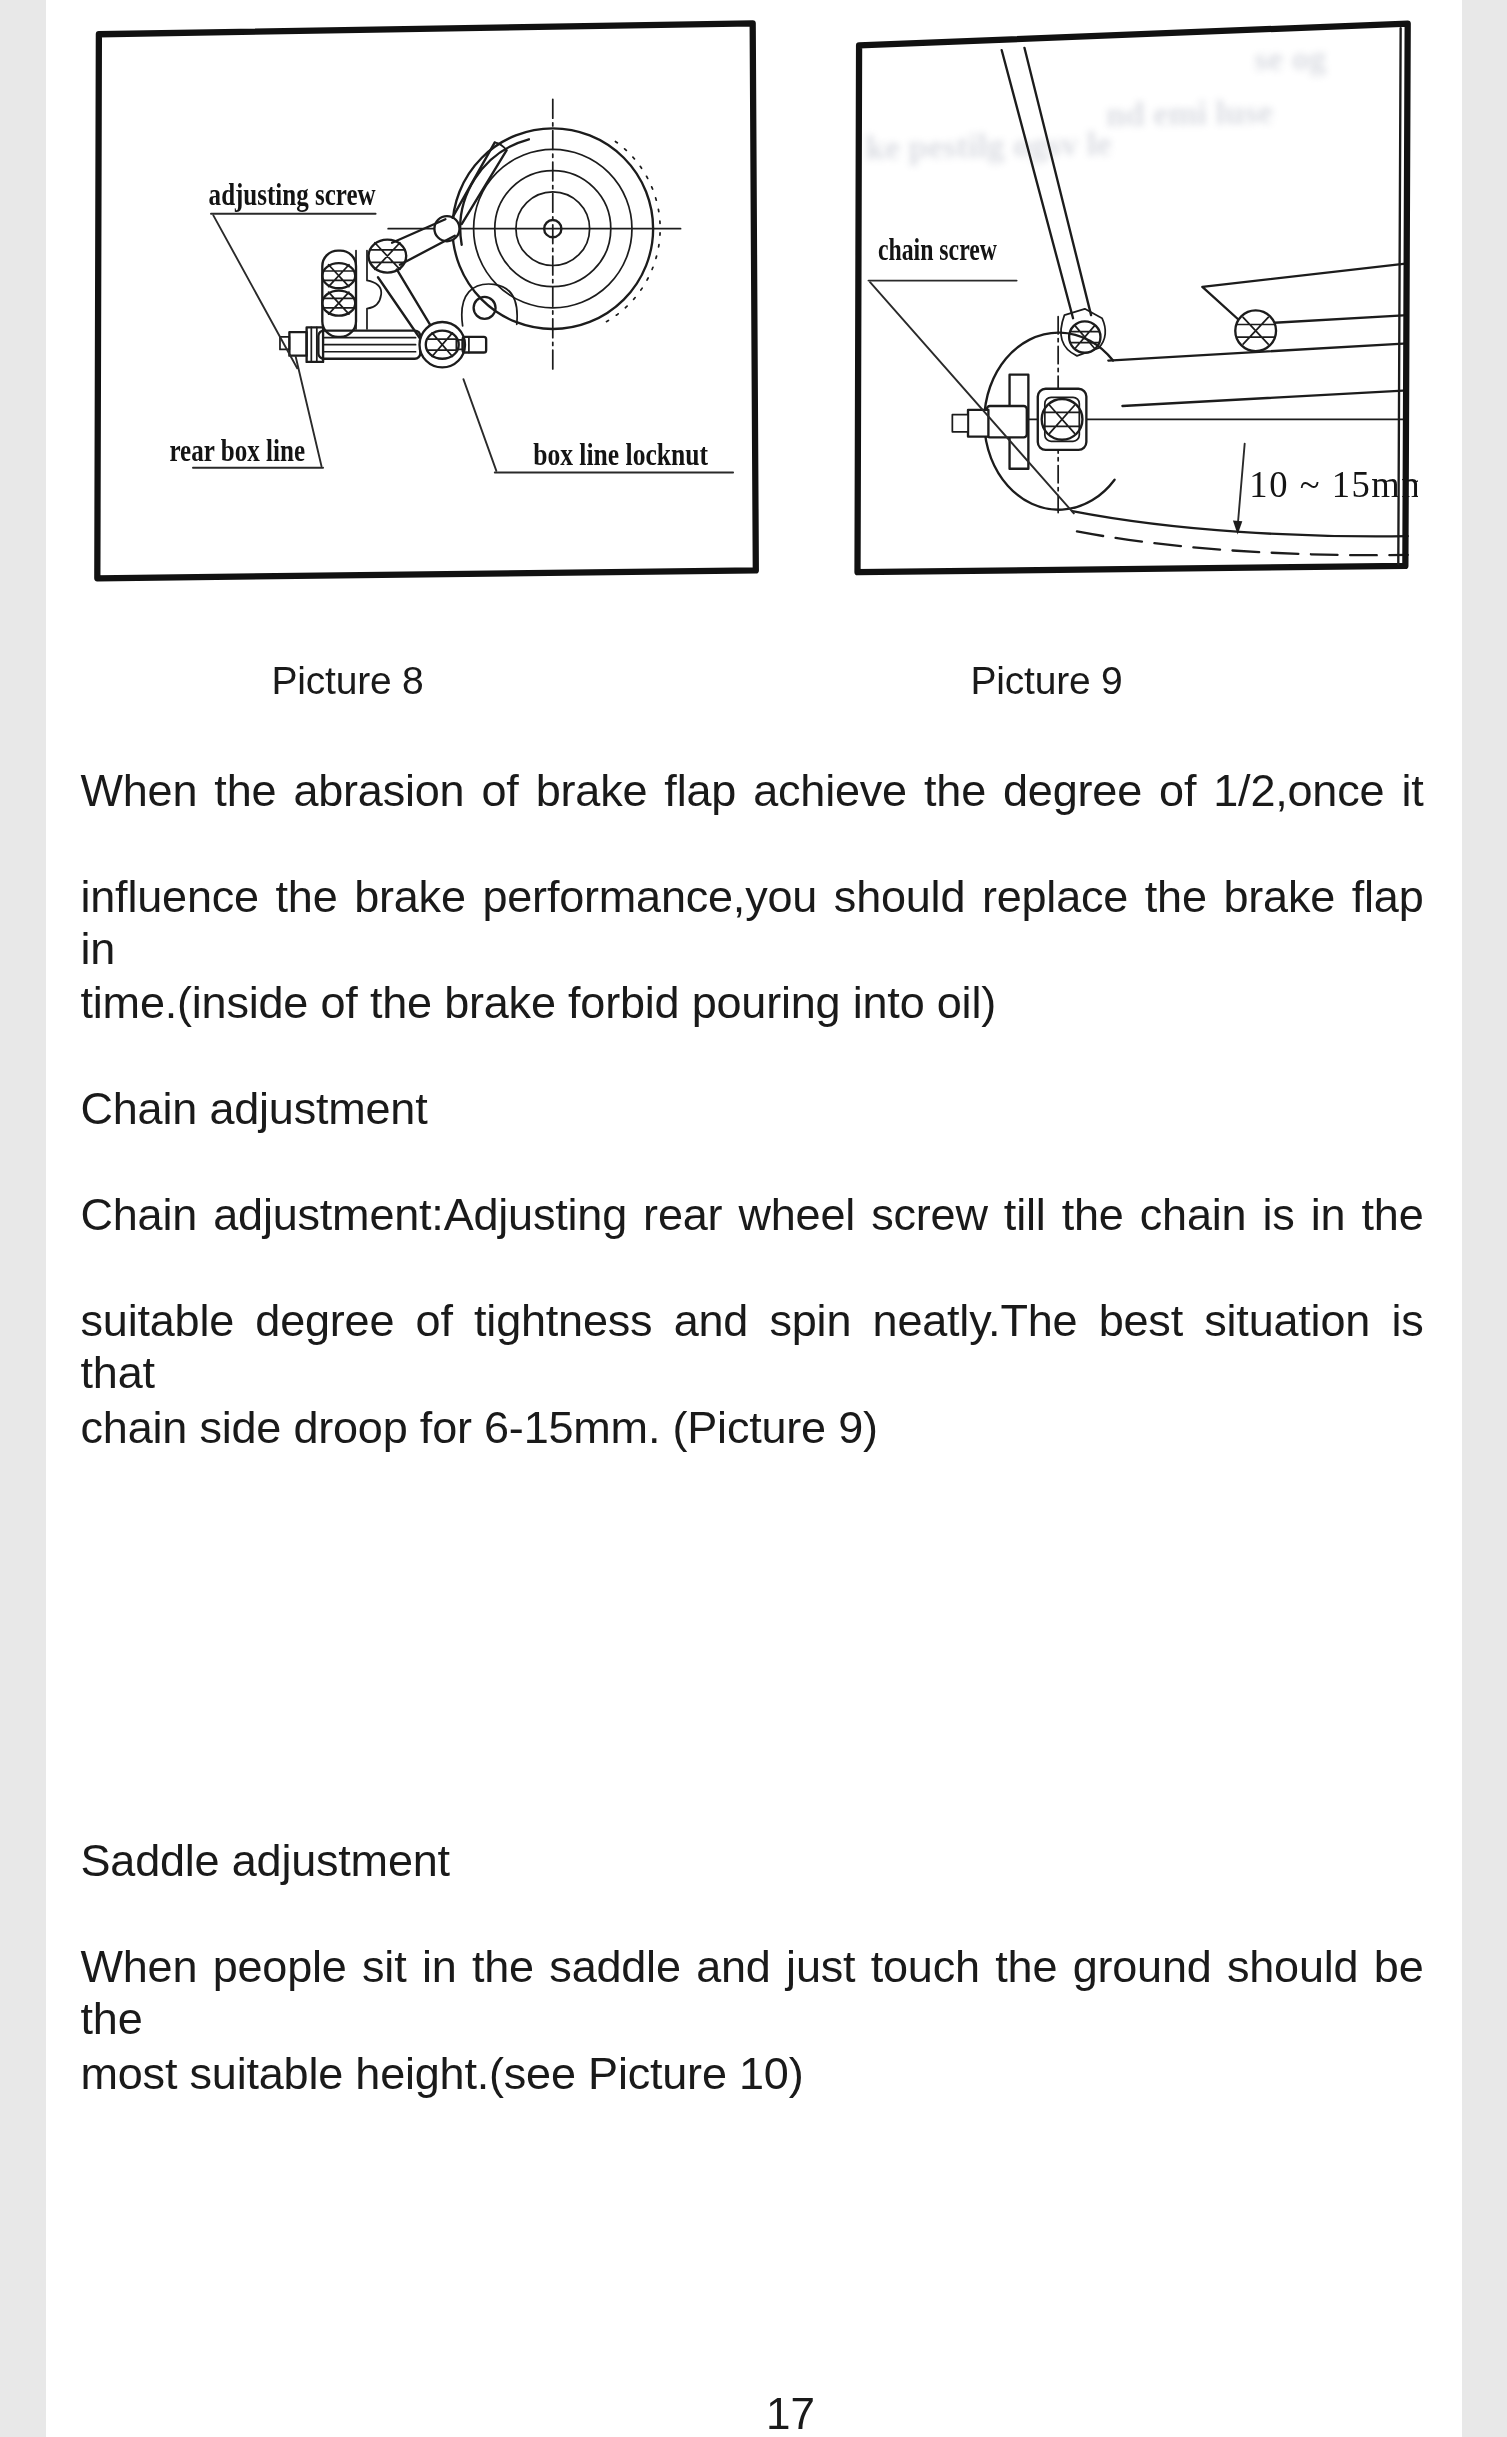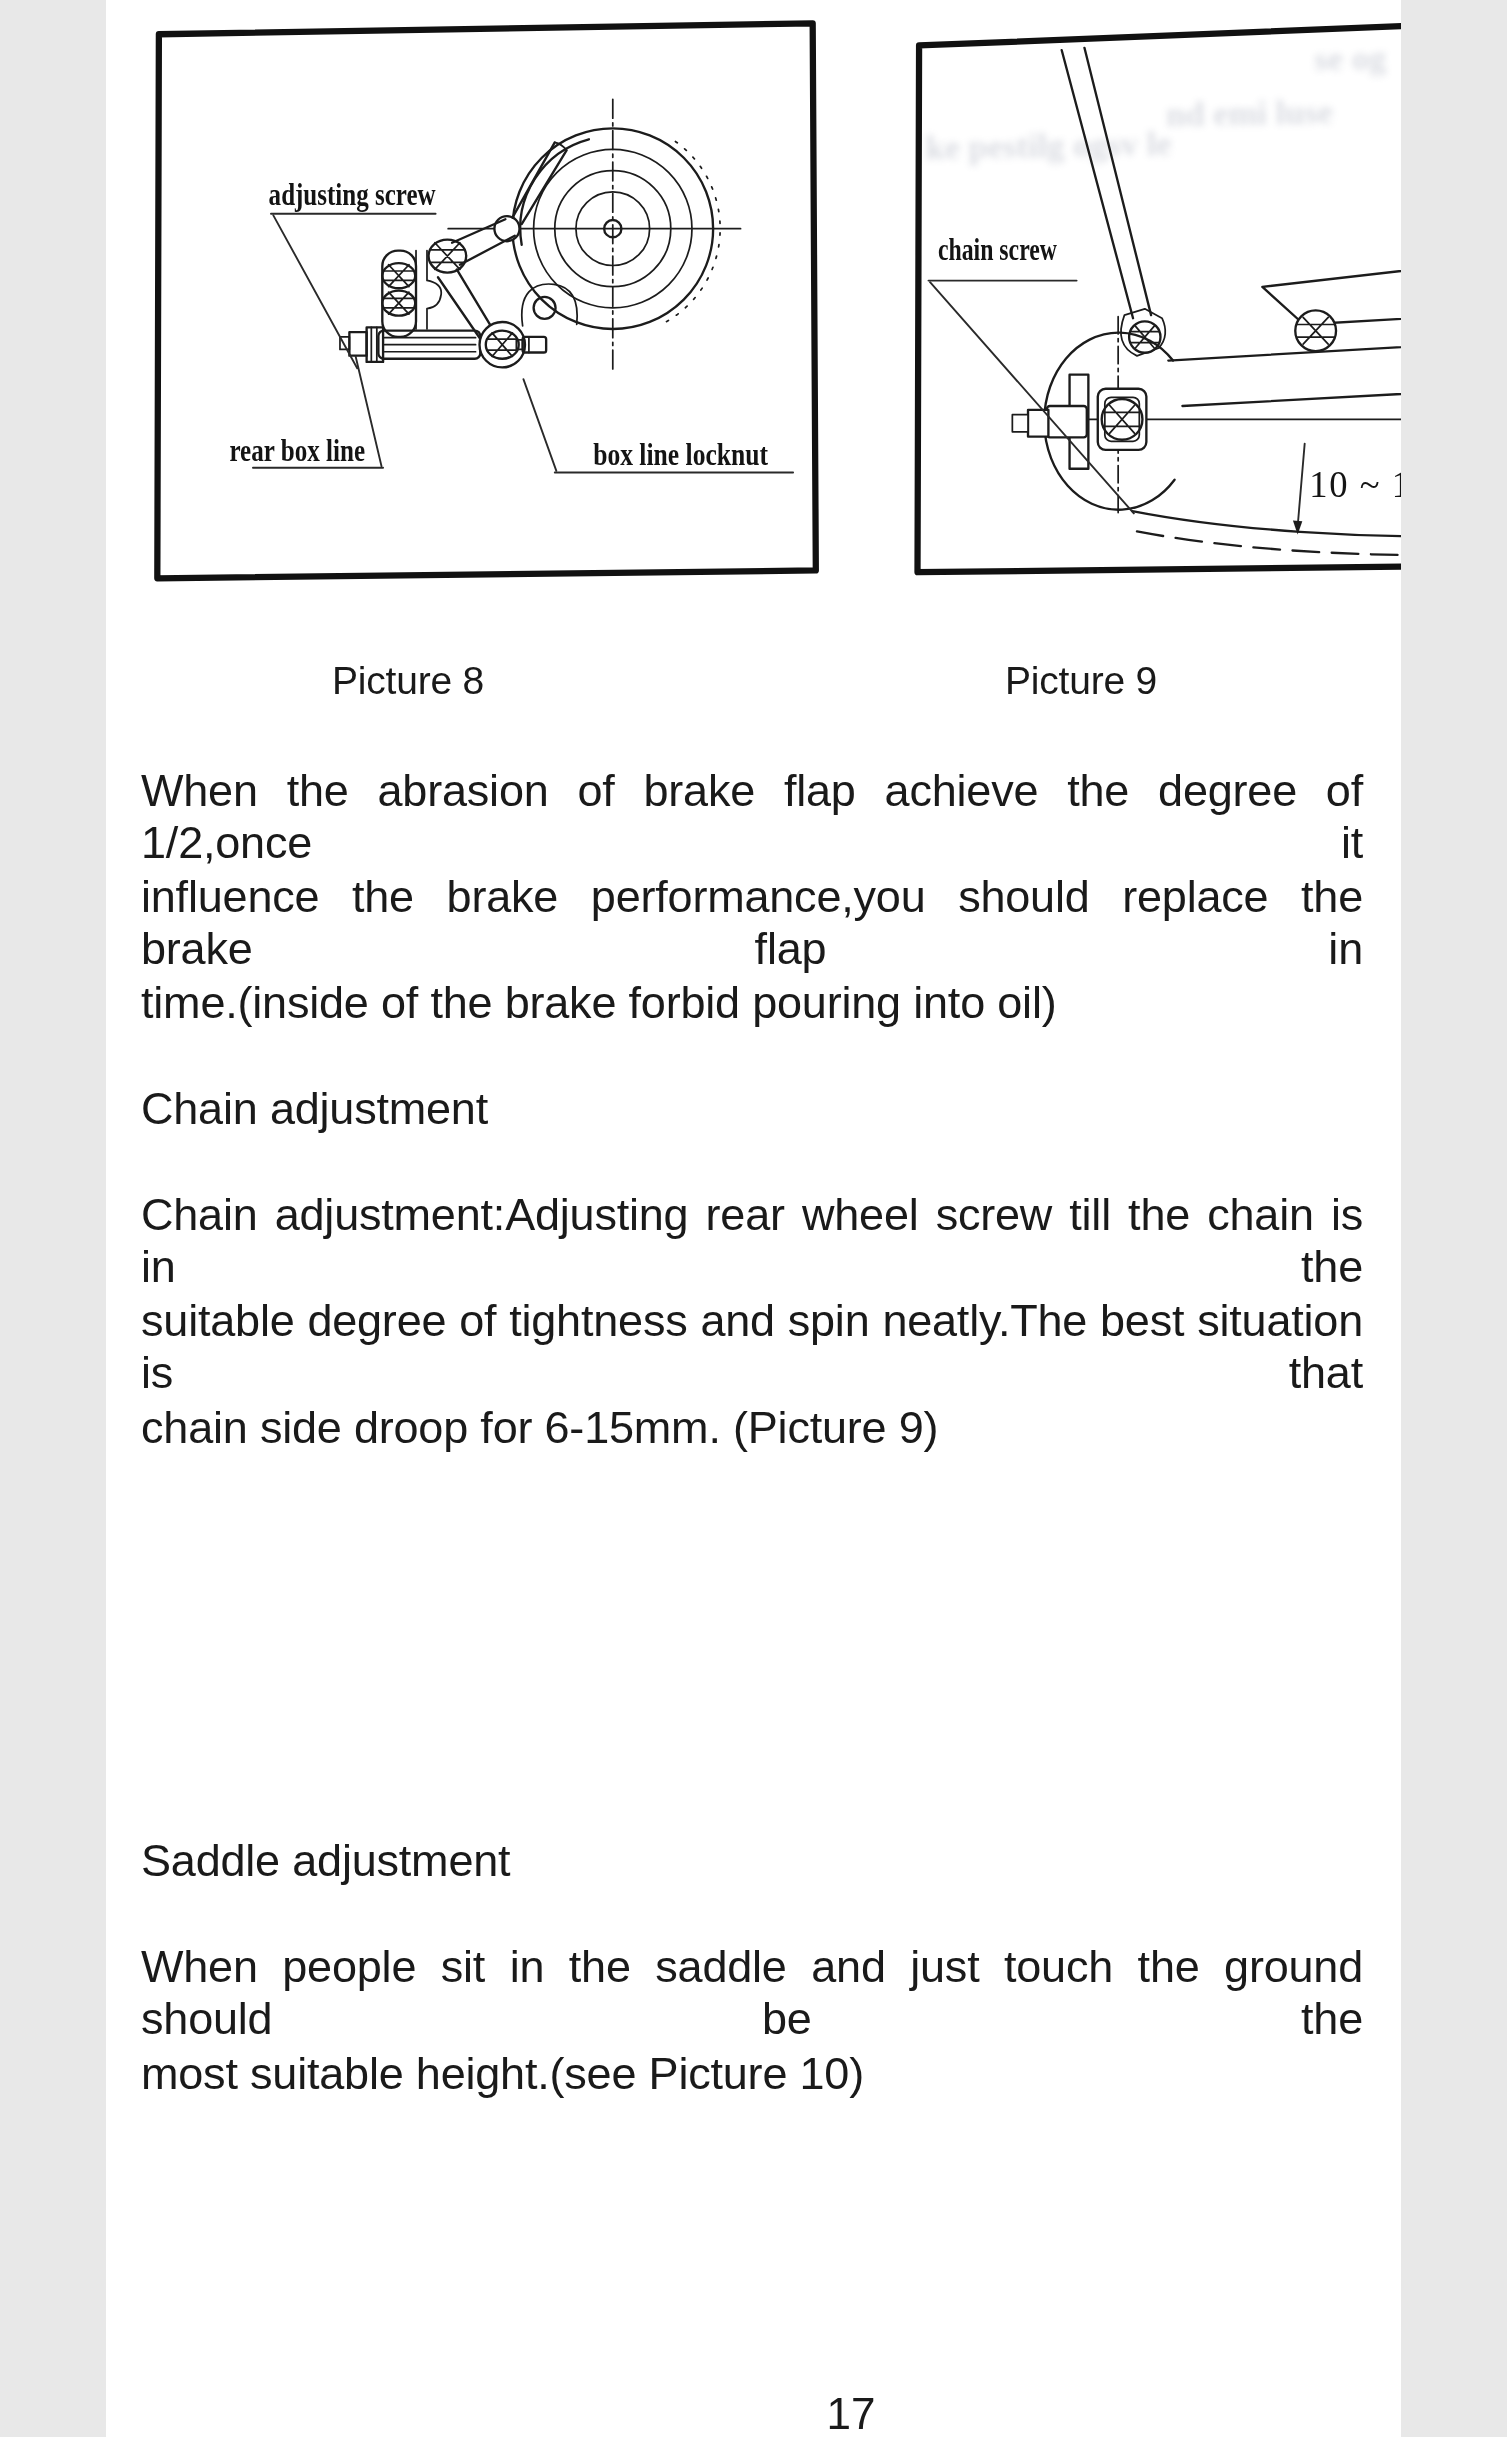--- a/index.html
+++ b/index.html
@@ -1,17 +1,17 @@
 <!DOCTYPE html>
 <html style="font-size:12.5px"><head>
 <meta charset="utf-8">
 <style>
   html,body { margin:0; padding:0; background:#e8e8e8; }
   .page {
-    position:relative; width:1295px; height:2438px;
+    position:relative; width:1416px; height:2438px;
     background:#ffffff; margin:0 auto; overflow:hidden;
     font-family:"Liberation Sans", sans-serif; color:#1a1a1a;
   }
   .fig { position:absolute; }
   .fig path, .fig line, .fig rect, .fig circle, .fig ellipse {
     fill:none; stroke:#1c1c1c; stroke-width:3; stroke-linecap:round; stroke-linejoin:round;
   }
   .fig .frame { stroke-width:8; stroke:#111; }
   .fig .thin  { stroke-width:2.2; }
   .fig .leader { stroke-width:2.4; stroke:#2a2a2a; }
@@ -163,21 +163,21 @@
     <path class="leader" d="M28,346 L288,641"></path>
 
     <text x="38" y="318" textLength="152" lengthAdjust="spacingAndGlyphs">chain screw</text>
     <text x="512" y="620" class="dim" textLength="232" lengthAdjust="spacingAndGlyphs">10 ~ 15mm</text>
 
     <path class="frame" d="M14,44 L714,16 L711,708 L12,716 Z"></path>
     <path d="M705,22 L702,706" stroke-width="6"></path>
   </svg>
 
   <div class="caption" style="left:226px">Picture 8</div>
-  <div class="caption" style="left:899px">Picture 9</div>
+  <div class="caption" style="left:925px">Picture 9</div>
 
   <div class="line j" style="top:765px">When the abrasion of brake flap achieve the degree of 1/2,once it</div>
   <div class="line" style="top:977px">time.(inside of the brake forbid pouring into oil)</div>
   <div class="line j" style="top:871px">influence the brake performance,you should replace the brake flap in</div>
   <div class="line" style="top:1083px">Chain adjustment</div>
   <div class="line j" style="top:1189px">Chain adjustment:Adjusting rear wheel screw till the chain is in the</div>
   <div class="line j" style="top:1295px">suitable degree of tightness and spin neatly.The best situation is that</div>
   <div class="line" style="top:1402px">chain side droop for 6-15mm. (Picture 9)</div>
   <div class="line" style="top:1835px">Saddle adjustment</div>
   <div class="line j" style="top:1941px">When people sit in the saddle and just touch the ground should be the</div>

